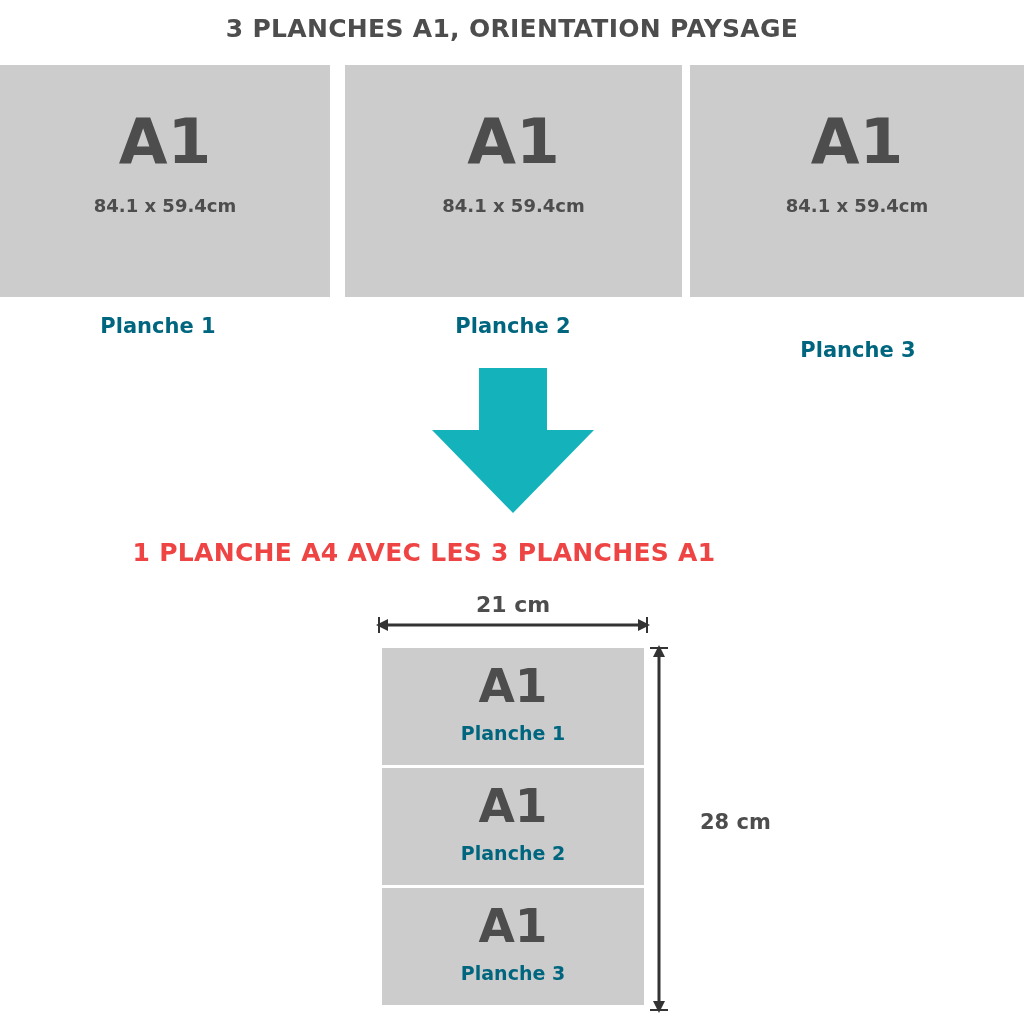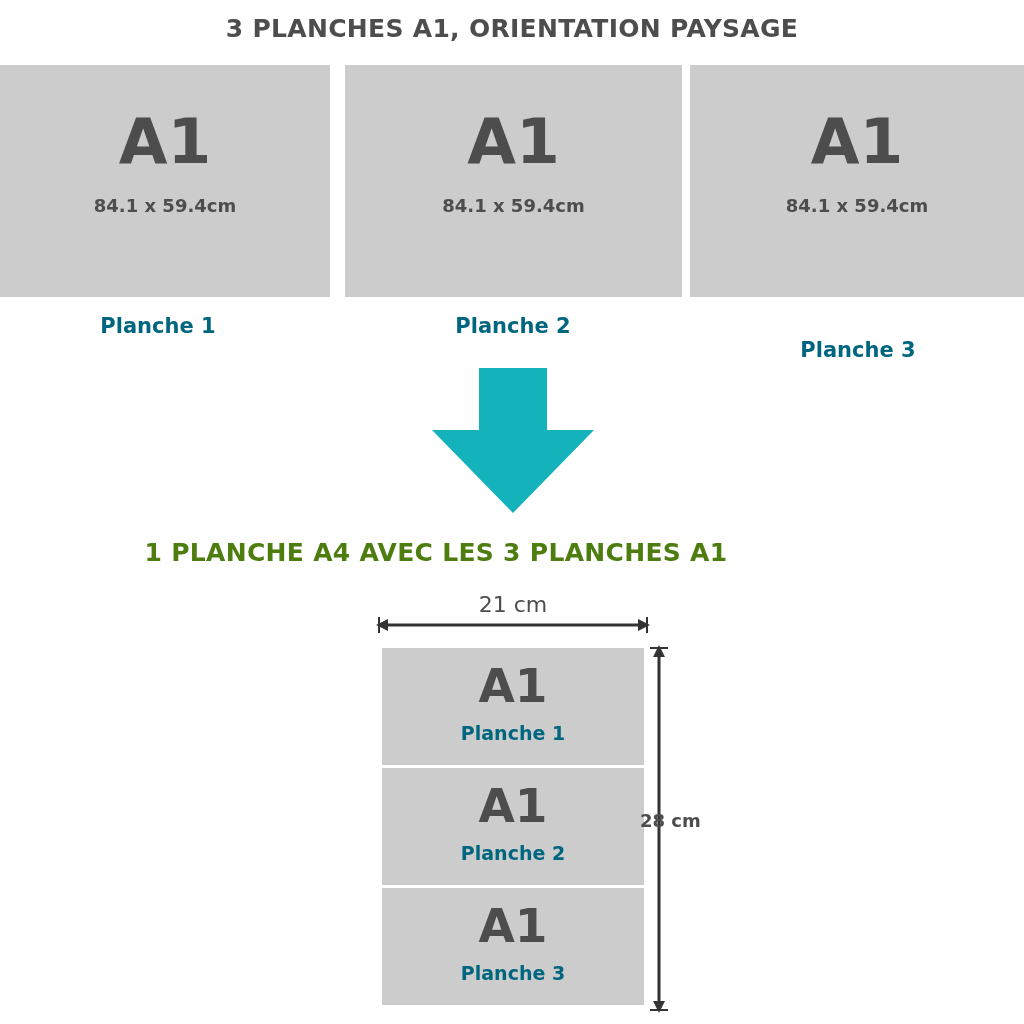--- a/index.html
+++ b/index.html
@@ -86,27 +86,27 @@
     position: absolute;
     left: 432px;
     top: 368px;
     width: 162px;
     height: 145px;
   }
 
   
   .bottom-title {
     position: absolute;
-    left: 12px;
+    left: 0;
     top: 538px;
     width: 848px;
     text-align: center;
     font-size: 25px;
     font-weight: bold;
-    color: #4d7c0f;
+    color: #ef4444;
     letter-spacing: 0.3px;
   }
 
   
   .a4-wrap {
     position: absolute;
     left: 382px;
     top: 648px;
     width: 262px;
     height: 363px;
@@ -151,35 +151,35 @@
     width: 274px;
     height: 20px;
   }
   .meas-top-label {
     position: absolute;
     left: 376px;
     top: 592px;
     width: 274px;
     text-align: center;
     font-size: 22px;
-    font-weight: normal;
+    font-weight: bold;
     color: #4d4d4d;
   }
   .meas-right {
     position: absolute;
     left: 648px;
     top: 645px;
     width: 22px;
     height: 368px;
   }
   .meas-right-label {
     position: absolute;
-    left: 640px;
+    left: 700px;
     top: 810px;
-    font-size: 18px;
+    font-size: 21px;
     font-weight: bold;
     color: #4d4d4d;
   }
 </style>
 </head>
 <body>
 
 <div class="stage">
 
   <div class="top-title">3 PLANCHES A1, ORIENTATION PAYSAGE</div>

